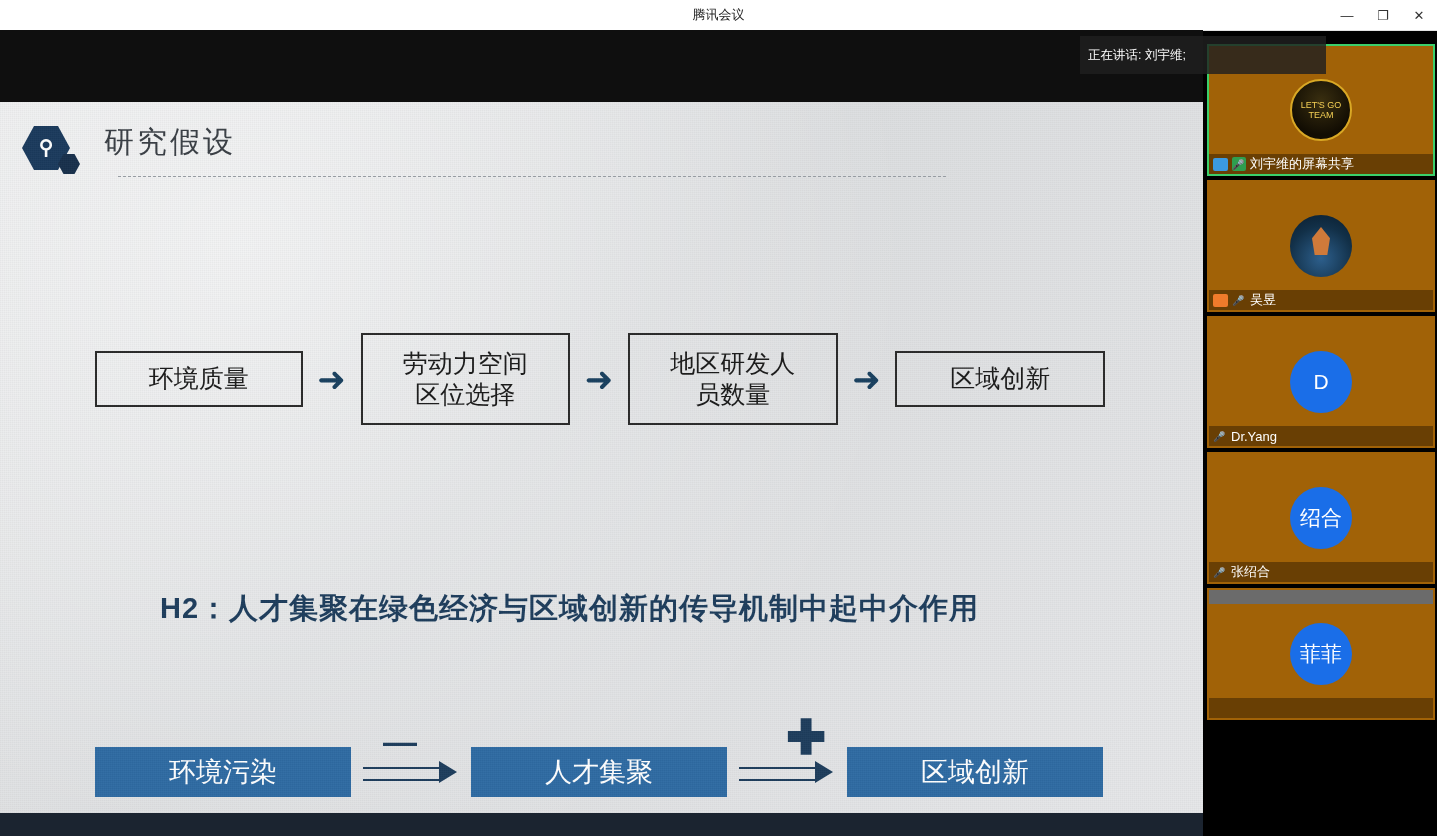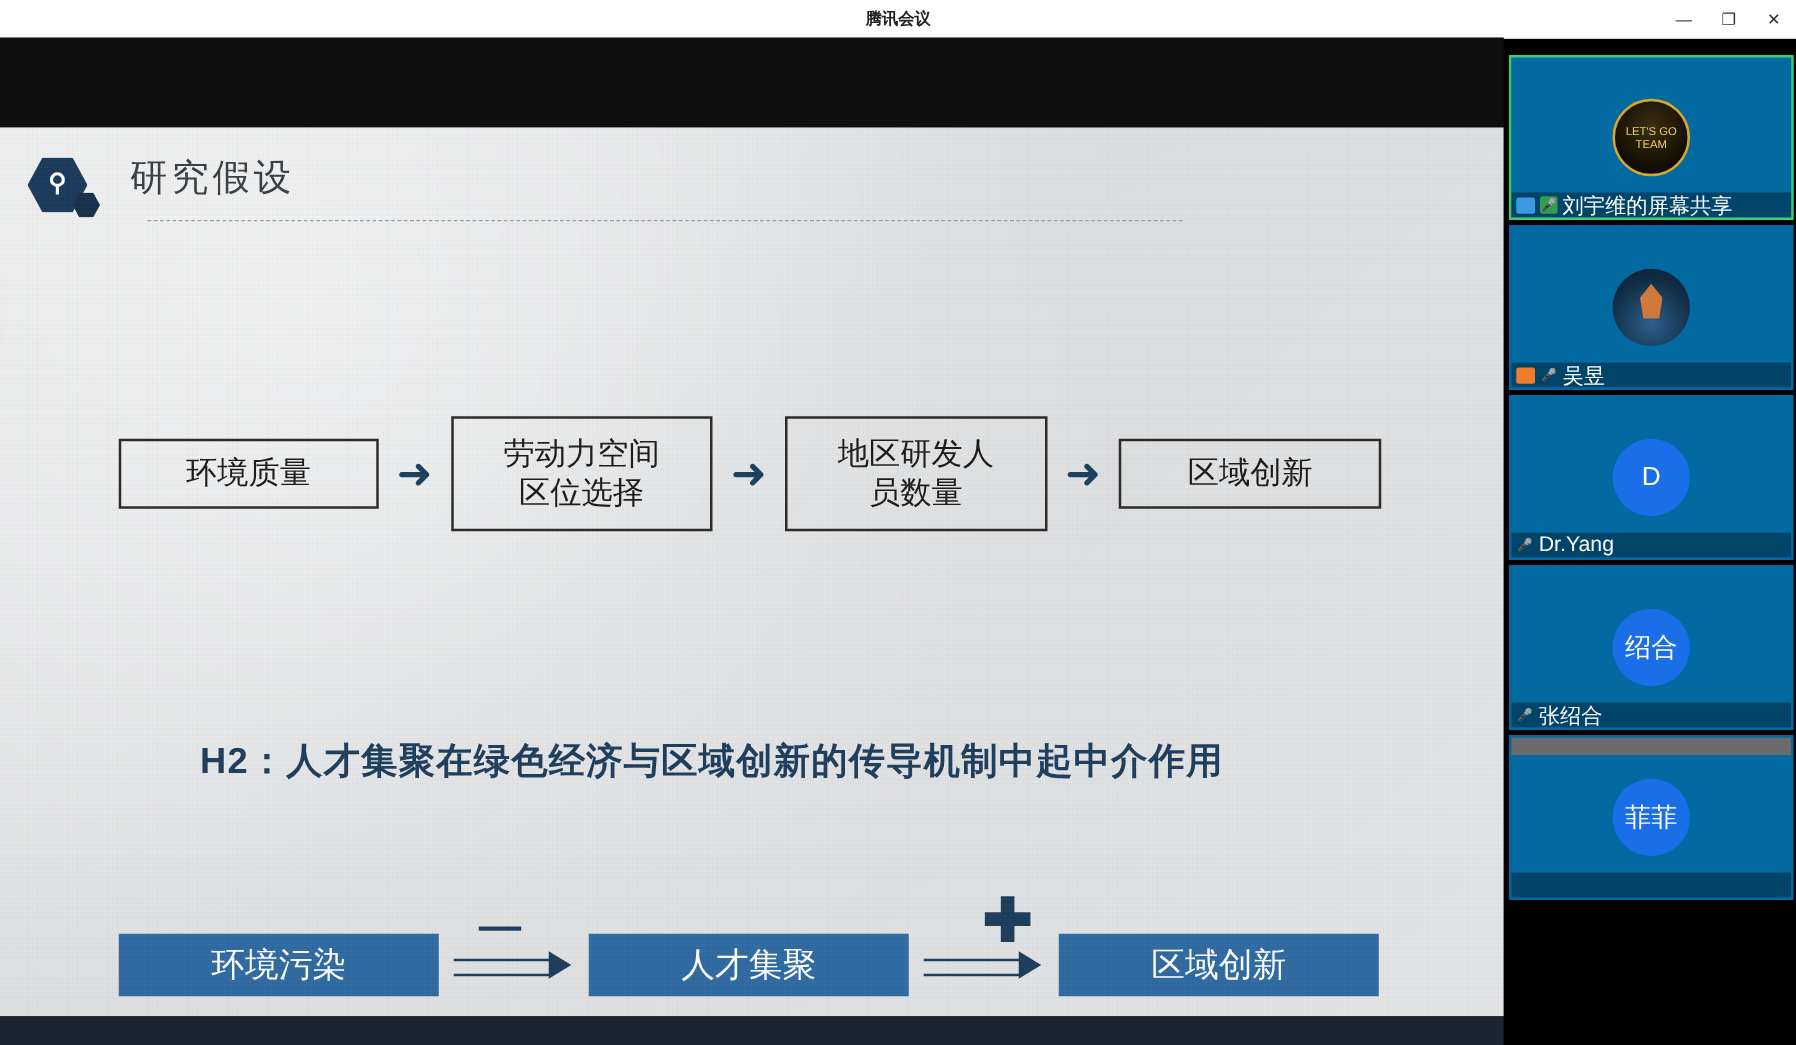--- a/index.html
+++ b/index.html
@@ -25,21 +25,20 @@
     border-bottom: 1px solid #e2e2e2;
   }
   #titlebar .title {
     position: absolute;
     left: 0; top: 0;
     width: 1437px;
     line-height: 30px;
     text-align: center;
     font-size: 13px;
     color: #222;
-    font-weight: bold;
   }
   .win-btns {
     position: absolute;
     right: 0; top: 0;
     height: 30px;
     display: flex;
     align-items: center;
   }
   .win-btn {
     width: 36px; height: 30px;
@@ -253,21 +252,21 @@
     position: absolute;
     left: 1207px; top: 44px;
     width: 228px; height: 792px;
     background: #000;
     overflow: hidden;
   }
   .tile {
     position: relative;
     width: 224px;
     height: 128px;
-    background: #0369a1;
+    background: #a16207;
     margin-bottom: 4px;
     overflow: hidden;
     border: 2px solid transparent;
   }
   .tile.active { border-color: #3bcf6a; }
   .tile-avatar-wrap {
     position: absolute;
     left: 0; top: 0; right: 0; bottom: 0;
     display: flex;
     align-items: center;
@@ -323,21 +322,21 @@
     height: 20px;
     display: flex;
     align-items: center;
     gap: 4px;
     padding-left: 4px;
     box-sizing: border-box;
     background: rgba(0,0,0,0.35);
   }
   .tile-name {
     color: #fff;
-    font-size: 17px;
+    font-size: 13px;
     white-space: nowrap;
     overflow: hidden;
     text-overflow: ellipsis;
   }
   .mic-icon {
     width: 14px; height: 14px;
     border-radius: 2px;
     display: inline-flex;
     align-items: center;
     justify-content: center;
@@ -424,20 +423,23 @@
         </div>
         <div class="band-box w3">区域创新</div>
       </div>
     </div>
 
     <div id="slide-bottom-strip">
       
     </div>
   </div>
 
+  <div id="speaking-toast">
+    <span>正在讲话: 刘宇维;</span>
+  </div>
 
   <div id="sidebar">
 
     <div class="tile active">
       <div class="tile-avatar-wrap">
         <div class="avatar-circle gold">LET'S GO TEAM</div>
       </div>
       <div class="tile-footer">
         <span class="share-icon"></span>
         <span class="mic-icon green">🎤</span>

